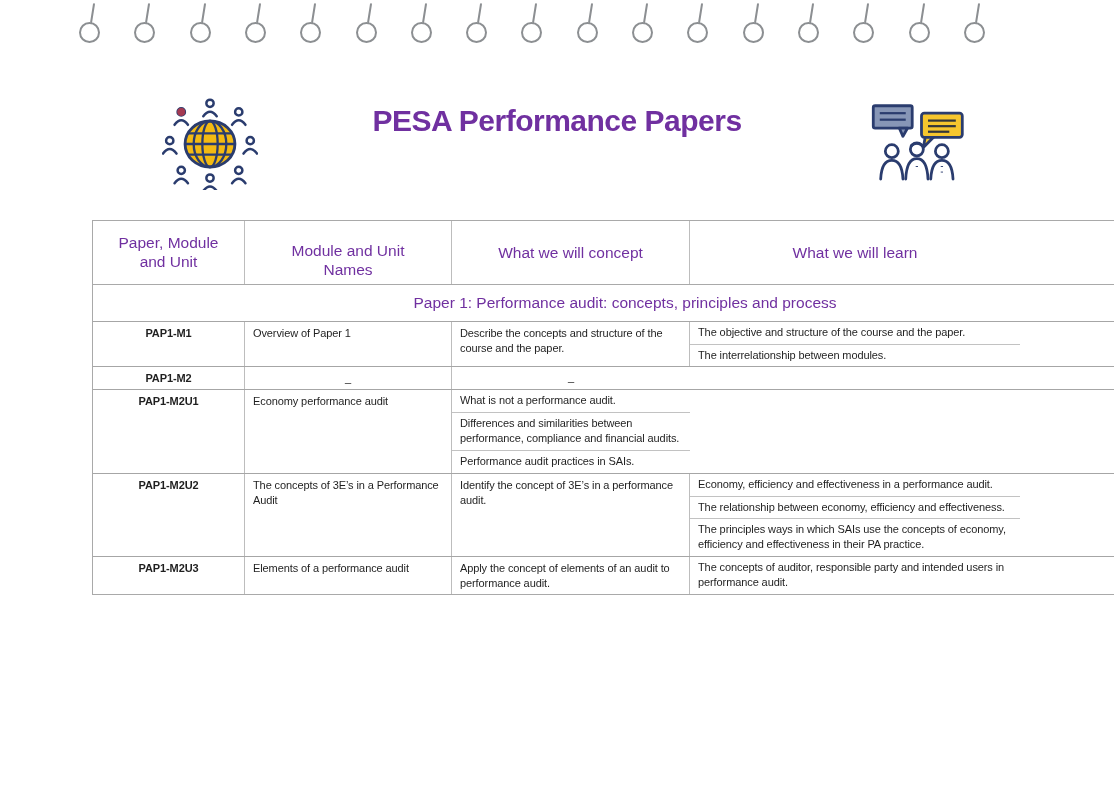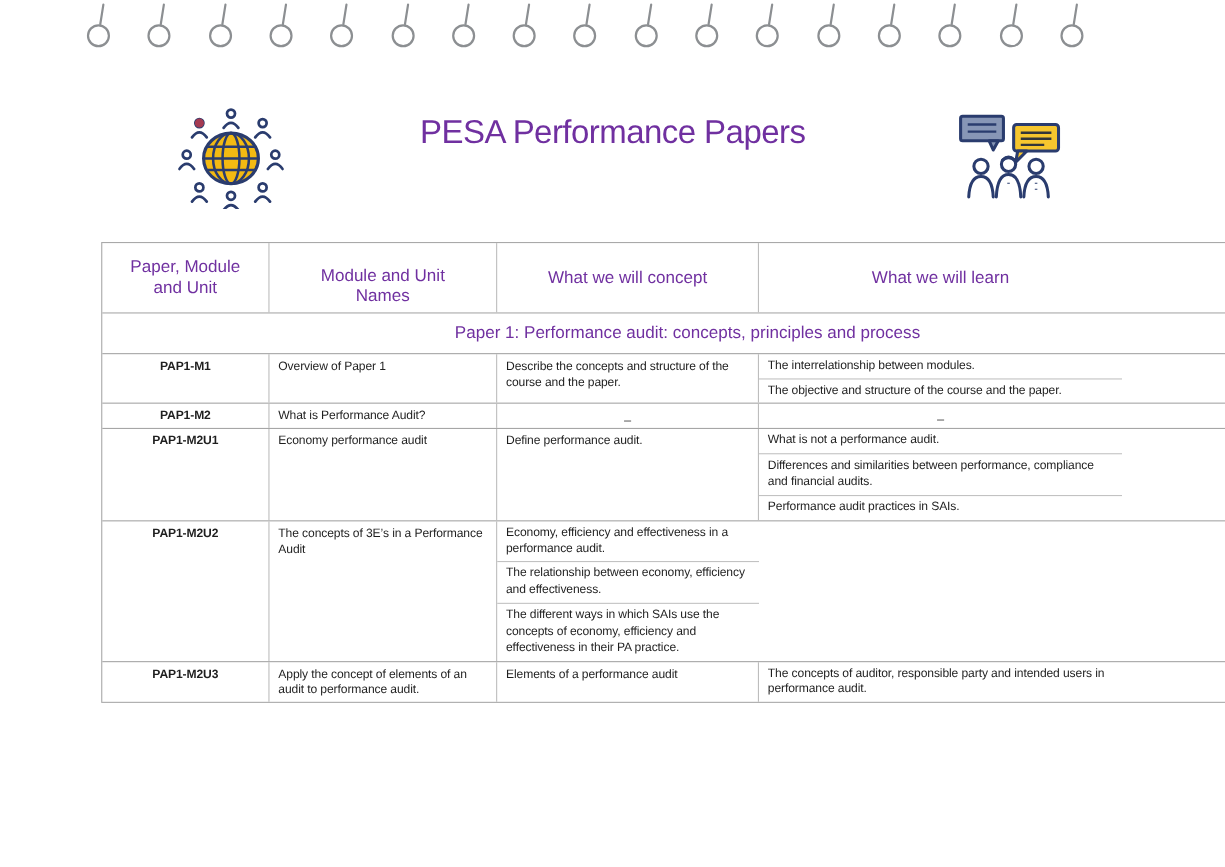--- a/index.html
+++ b/index.html
@@ -18,21 +18,21 @@
   .ring .loop{
     position:absolute;top:20px;left:3px;width:17px;height:17px;border:2px solid #8c8f92;border-radius:50%;
   }
 
   
   .doc-header{position:absolute;top:96px;left:0;width:1114px;height:110px;}
   .icon-left{position:absolute;left:162px;top:2px;width:96px;height:92px;}
   .icon-right{position:absolute;left:864px;top:4px;width:102px;height:82px;}
   .title{
     position:absolute;left:0;right:0;top:8px;margin:0;text-align:center;
-    font-size:30px;font-weight:400;letter-spacing:-0.5px;color:#7030A0;
+    font-size:30px;font-weight:700;letter-spacing:-0.5px;color:#7030A0;
   }
 
   
   .tbl{
     position:absolute;left:92px;top:220px;width:1066px;
     border:1px solid #a9a9a9; box-sizing:border-box; background:#fff;
   }
   .grid-row{display:grid;grid-template-columns:152px 207px 238px 330px;}
   .thead{min-height:56px;}
   .thead .cell{
@@ -208,59 +208,58 @@
           <span>What we will learn</span>
         </div>
     </div>
     <div class="section-row">Paper 1: Performance audit: concepts, principles and process</div>
     <div id="rows-container">
   <div class="grid-row body-row">
     <div class="cell vline c-code">PAP1-M1</div>
     <div class="cell vline c-name">Overview of Paper 1</div>
     <div class="cell vline c-achieve">Describe the concepts and structure of the course and the paper.</div>
     <div class="cell c-learn">
+            <div class="learn-item">The objective and structure of the course and the paper.</div>
             <div class="learn-item">The interrelationship between modules.</div>
-            <div class="learn-item">The objective and structure of the course and the paper.</div>
           </div>
   </div>
 
   <div class="grid-row body-row">
     <div class="cell vline c-code">PAP1-M2</div>
-    <div class="cell vline c-name">What is Performance Audit?</div>
     <div class="cell vline c-achieve center">_</div>
     <div class="cell c-learn">
             <div class="learn-item center">_</div>
           </div>
   </div>
 
   <div class="grid-row body-row">
     <div class="cell vline c-code">PAP1-M2U1</div>
     <div class="cell vline c-name">Economy performance audit</div>
-    <div class="cell vline c-achieve">Define performance audit.</div>
     <div class="cell c-learn">
             <div class="learn-item">What is not a performance audit.</div>
             <div class="learn-item">Differences and similarities between performance, compliance and financial audits.</div>
             <div class="learn-item">Performance audit practices in SAIs.</div>
           </div>
   </div>
 
   <div class="grid-row body-row">
     <div class="cell vline c-code">PAP1-M2U2</div>
     <div class="cell vline c-name">The concepts of 3E’s in a Performance Audit</div>
+    <div class="cell vline c-achieve">Identify the concept of 3E’s in a performance audit.</div>
     <div class="cell c-learn">
             <div class="learn-item">Economy, efficiency and effectiveness in a performance audit.</div>
             <div class="learn-item">The relationship between economy, efficiency and effectiveness.</div>
-            <div class="learn-item">The different ways in which SAIs use the concepts of economy, efficiency and effectiveness in their PA practice.</div>
+            <div class="learn-item">The principles ways in which SAIs use the concepts of economy, efficiency and effectiveness in their PA practice.</div>
           </div>
   </div>
 
   <div class="grid-row body-row">
     <div class="cell vline c-code">PAP1-M2U3</div>
+    <div class="cell vline c-name">Elements of a performance audit</div>
     <div class="cell vline c-achieve">Apply the concept of elements of an audit to performance audit.</div>
-    <div class="cell vline c-name">Elements of a performance audit</div>
     <div class="cell c-learn">
             <div class="learn-item">The concepts of auditor, responsible party and intended users in performance audit.</div>
           </div>
   </div>
 </div>
   </div>
 
 </div>
 
 </body></html>

